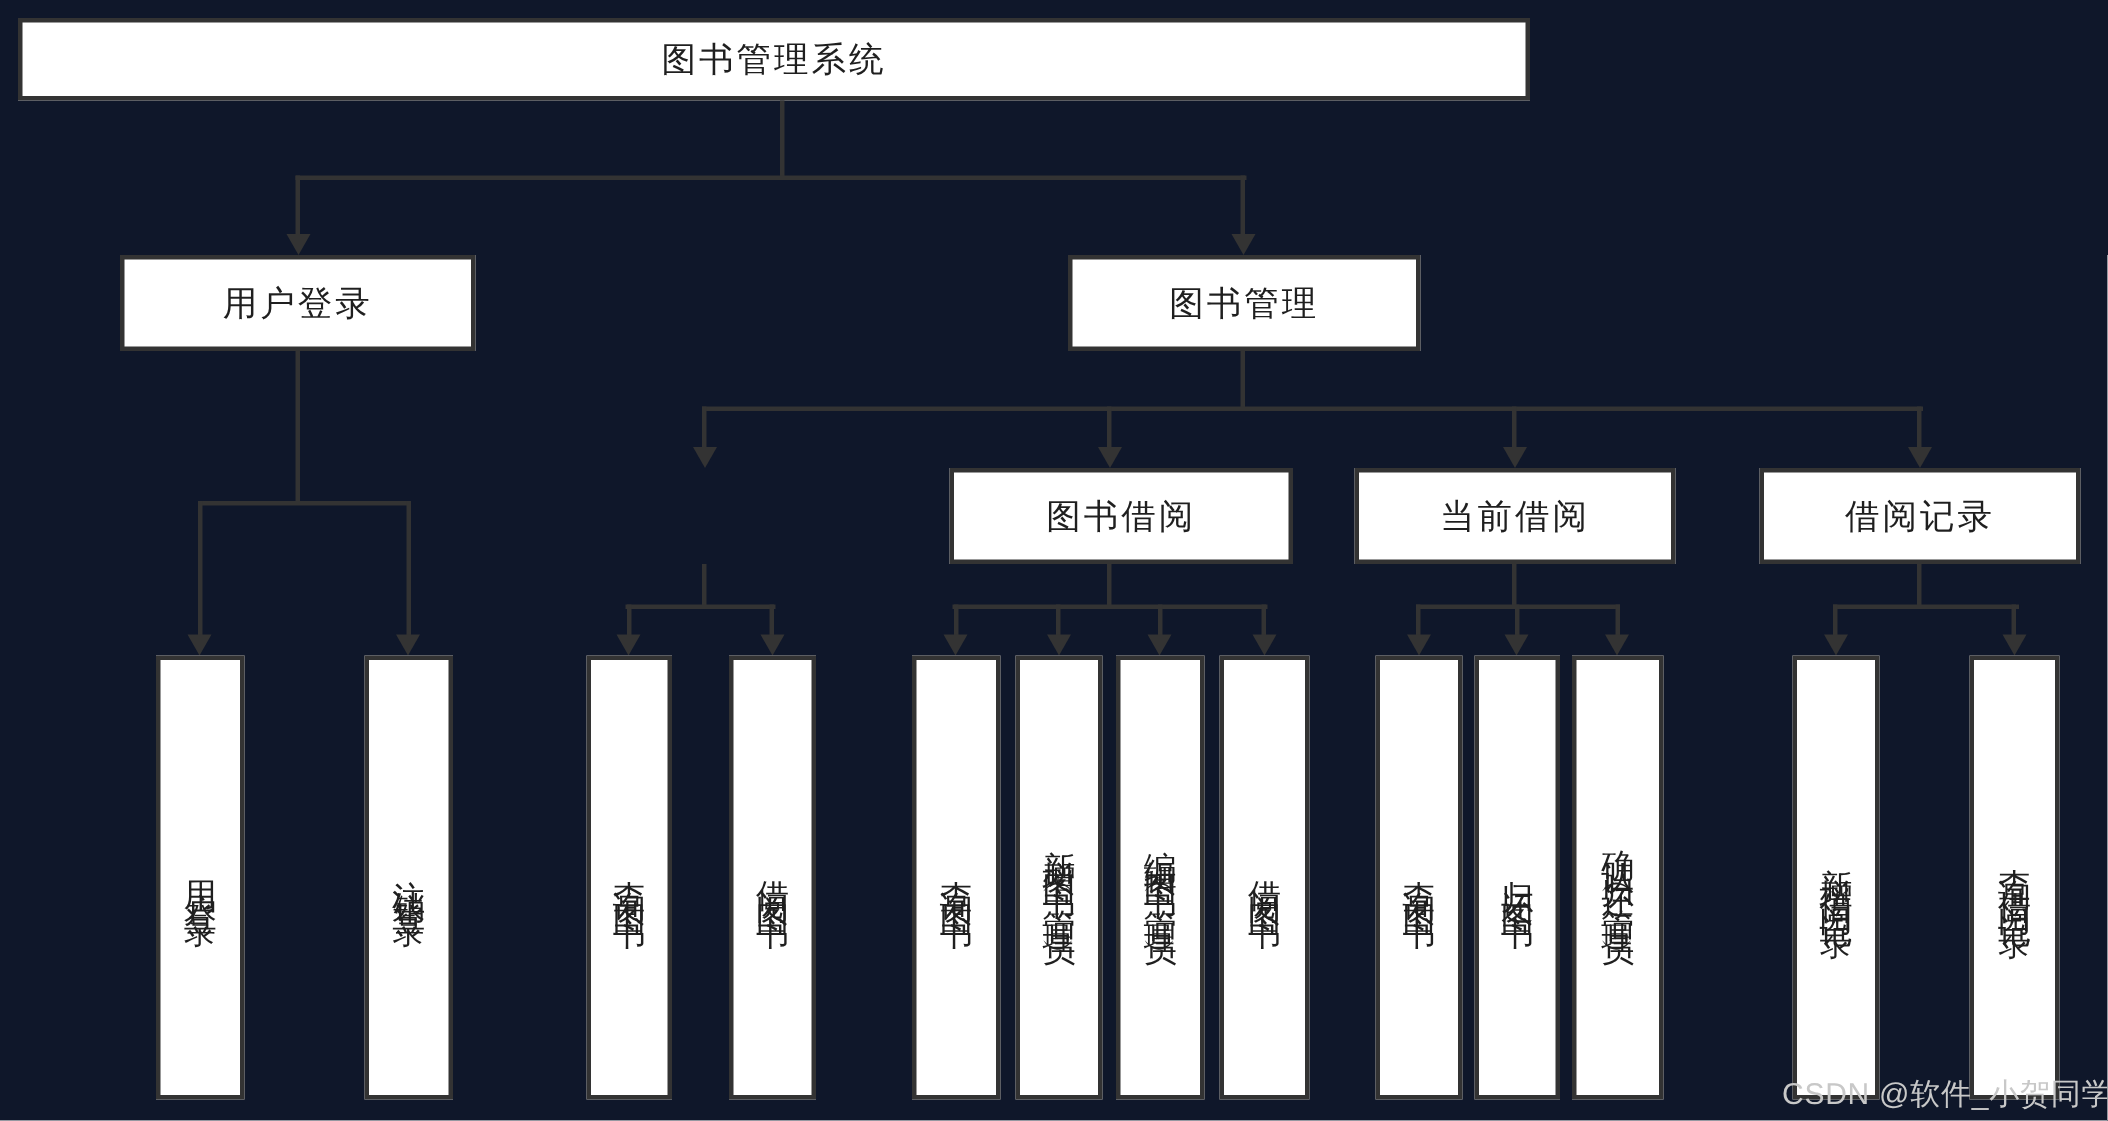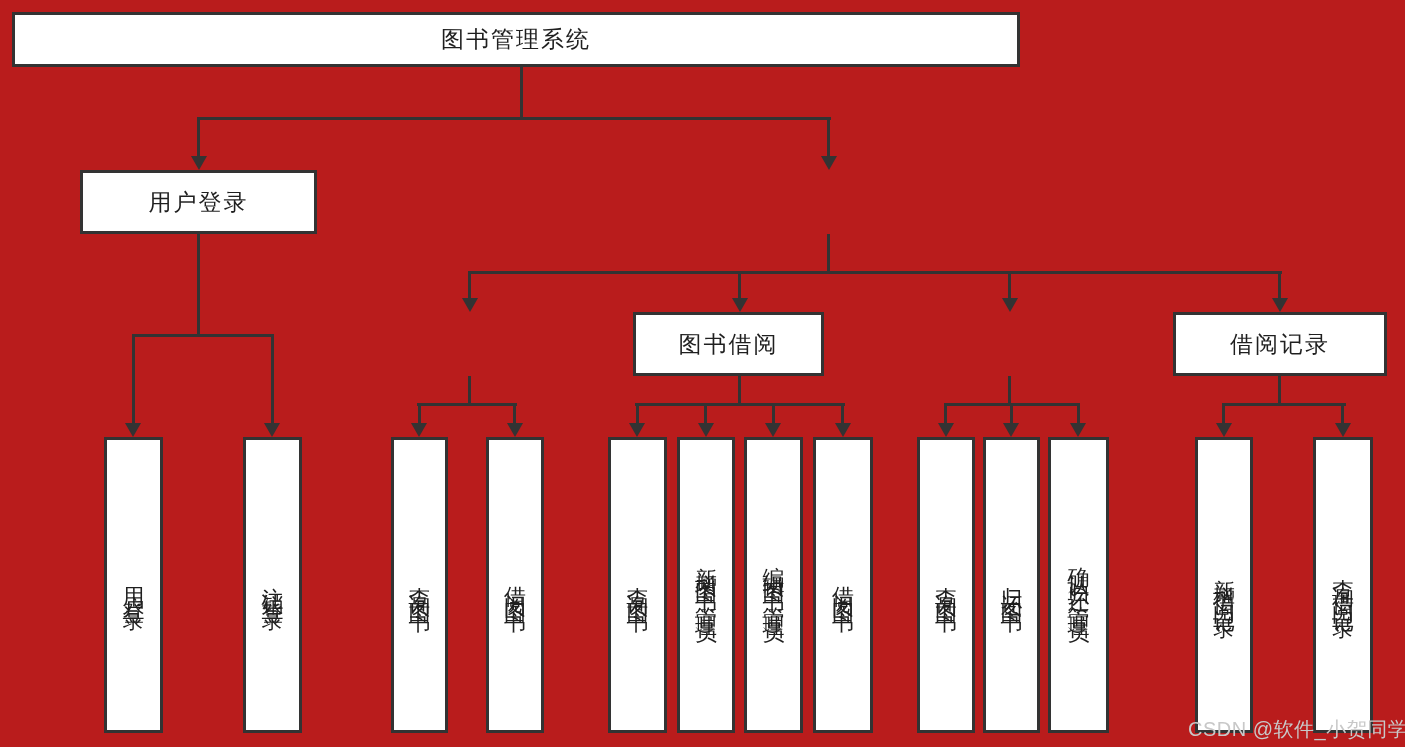--- a/index.html
+++ b/index.html
@@ -1,17 +1,17 @@
 <!DOCTYPE html>
 <html><head>
 <meta charset="utf-8">
 <style>
   html,body{margin:0;padding:0;background:#fff;}
   .stage{
-    position:relative;width:1405px;height:747px;background:#b91c1c;overflow:hidden;
+    position:relative;width:1405px;height:747px;background:#0f172a;overflow:hidden;
     font-family:"Liberation Sans","DejaVu Sans",sans-serif;color:#1f1f1f;
   }
   .box{
     position:absolute;box-sizing:border-box;border:3px solid #333333;background:#ffffff;
     display:flex;align-items:center;justify-content:center;
   }
   .hlabel{font-size:23px;letter-spacing:2px;color:#1f1f1f;white-space:nowrap;}
   .vtext{
     writing-mode:vertical-rl;text-orientation:mixed;
     font-size:22px;letter-spacing:8px;color:#1f1f1f;line-height:1;white-space:nowrap;
@@ -40,41 +40,47 @@
   <div class="vline" style="left:520px;top:67px;height:52px;"></div>
   <div class="hline" style="left:197px;top:117px;width:634px;"></div>
   <div class="vline" style="left:197px;top:117px;height:41px;"></div>
   <div class="arrow" style="left:191px;top:156px;"></div>
   <div class="vline" style="left:827px;top:117px;height:41px;"></div>
   <div class="arrow" style="left:821px;top:156px;"></div>
 
   <div class="box" style="left:80px;top:170px;width:237px;height:64px;">
     <span class="hlabel">用户登录</span>
   </div>
+  <div class="box" style="left:712px;top:170px;width:235px;height:64px;">
+    <span class="hlabel">图书管理</span>
+  </div>
 
   <div class="vline" style="left:197px;top:234px;height:102px;"></div>
   <div class="hline" style="left:132px;top:334px;width:142px;"></div>
   <div class="vline" style="left:132px;top:334px;height:91px;"></div>
   <div class="arrow" style="left:125px;top:423px;"></div>
   <div class="vline" style="left:271px;top:334px;height:91px;"></div>
   <div class="arrow" style="left:264px;top:423px;"></div>
 
   <div class="vline" style="left:827px;top:234px;height:39px;"></div>
   <div class="hline" style="left:468px;top:271px;width:814px;"></div>
   <div class="vline" style="left:468px;top:271px;height:29px;"></div>
   <div class="arrow" style="left:462px;top:298px;"></div>
   <div class="vline" style="left:738px;top:271px;height:29px;"></div>
   <div class="arrow" style="left:732px;top:298px;"></div>
   <div class="vline" style="left:1008px;top:271px;height:29px;"></div>
   <div class="arrow" style="left:1002px;top:298px;"></div>
   <div class="vline" style="left:1278px;top:271px;height:29px;"></div>
   <div class="arrow" style="left:1272px;top:298px;"></div>
 
-  <div class="box" style="left:633px;top:312px;width:191px;height:64px;">
+  <div class="box" style="left:633px;top:312px;width:229px;height:64px;">
     <span class="hlabel">图书借阅</span>
+  </div>
+  <div class="box" style="left:903px;top:312px;width:214px;height:64px;">
+    <span class="hlabel">当前借阅</span>
   </div>
   <div class="box" style="left:1173px;top:312px;width:214px;height:64px;">
     <span class="hlabel">借阅记录</span>
   </div>
 
   <div class="vline" style="left:468px;top:376px;height:29px;"></div>
   <div class="hline" style="left:417px;top:403px;width:100px;"></div>
   <div class="vline" style="left:418px;top:403px;height:22px;"></div>
   <div class="arrow" style="left:411px;top:423px;"></div>
   <div class="vline" style="left:513px;top:403px;height:22px;"></div>

